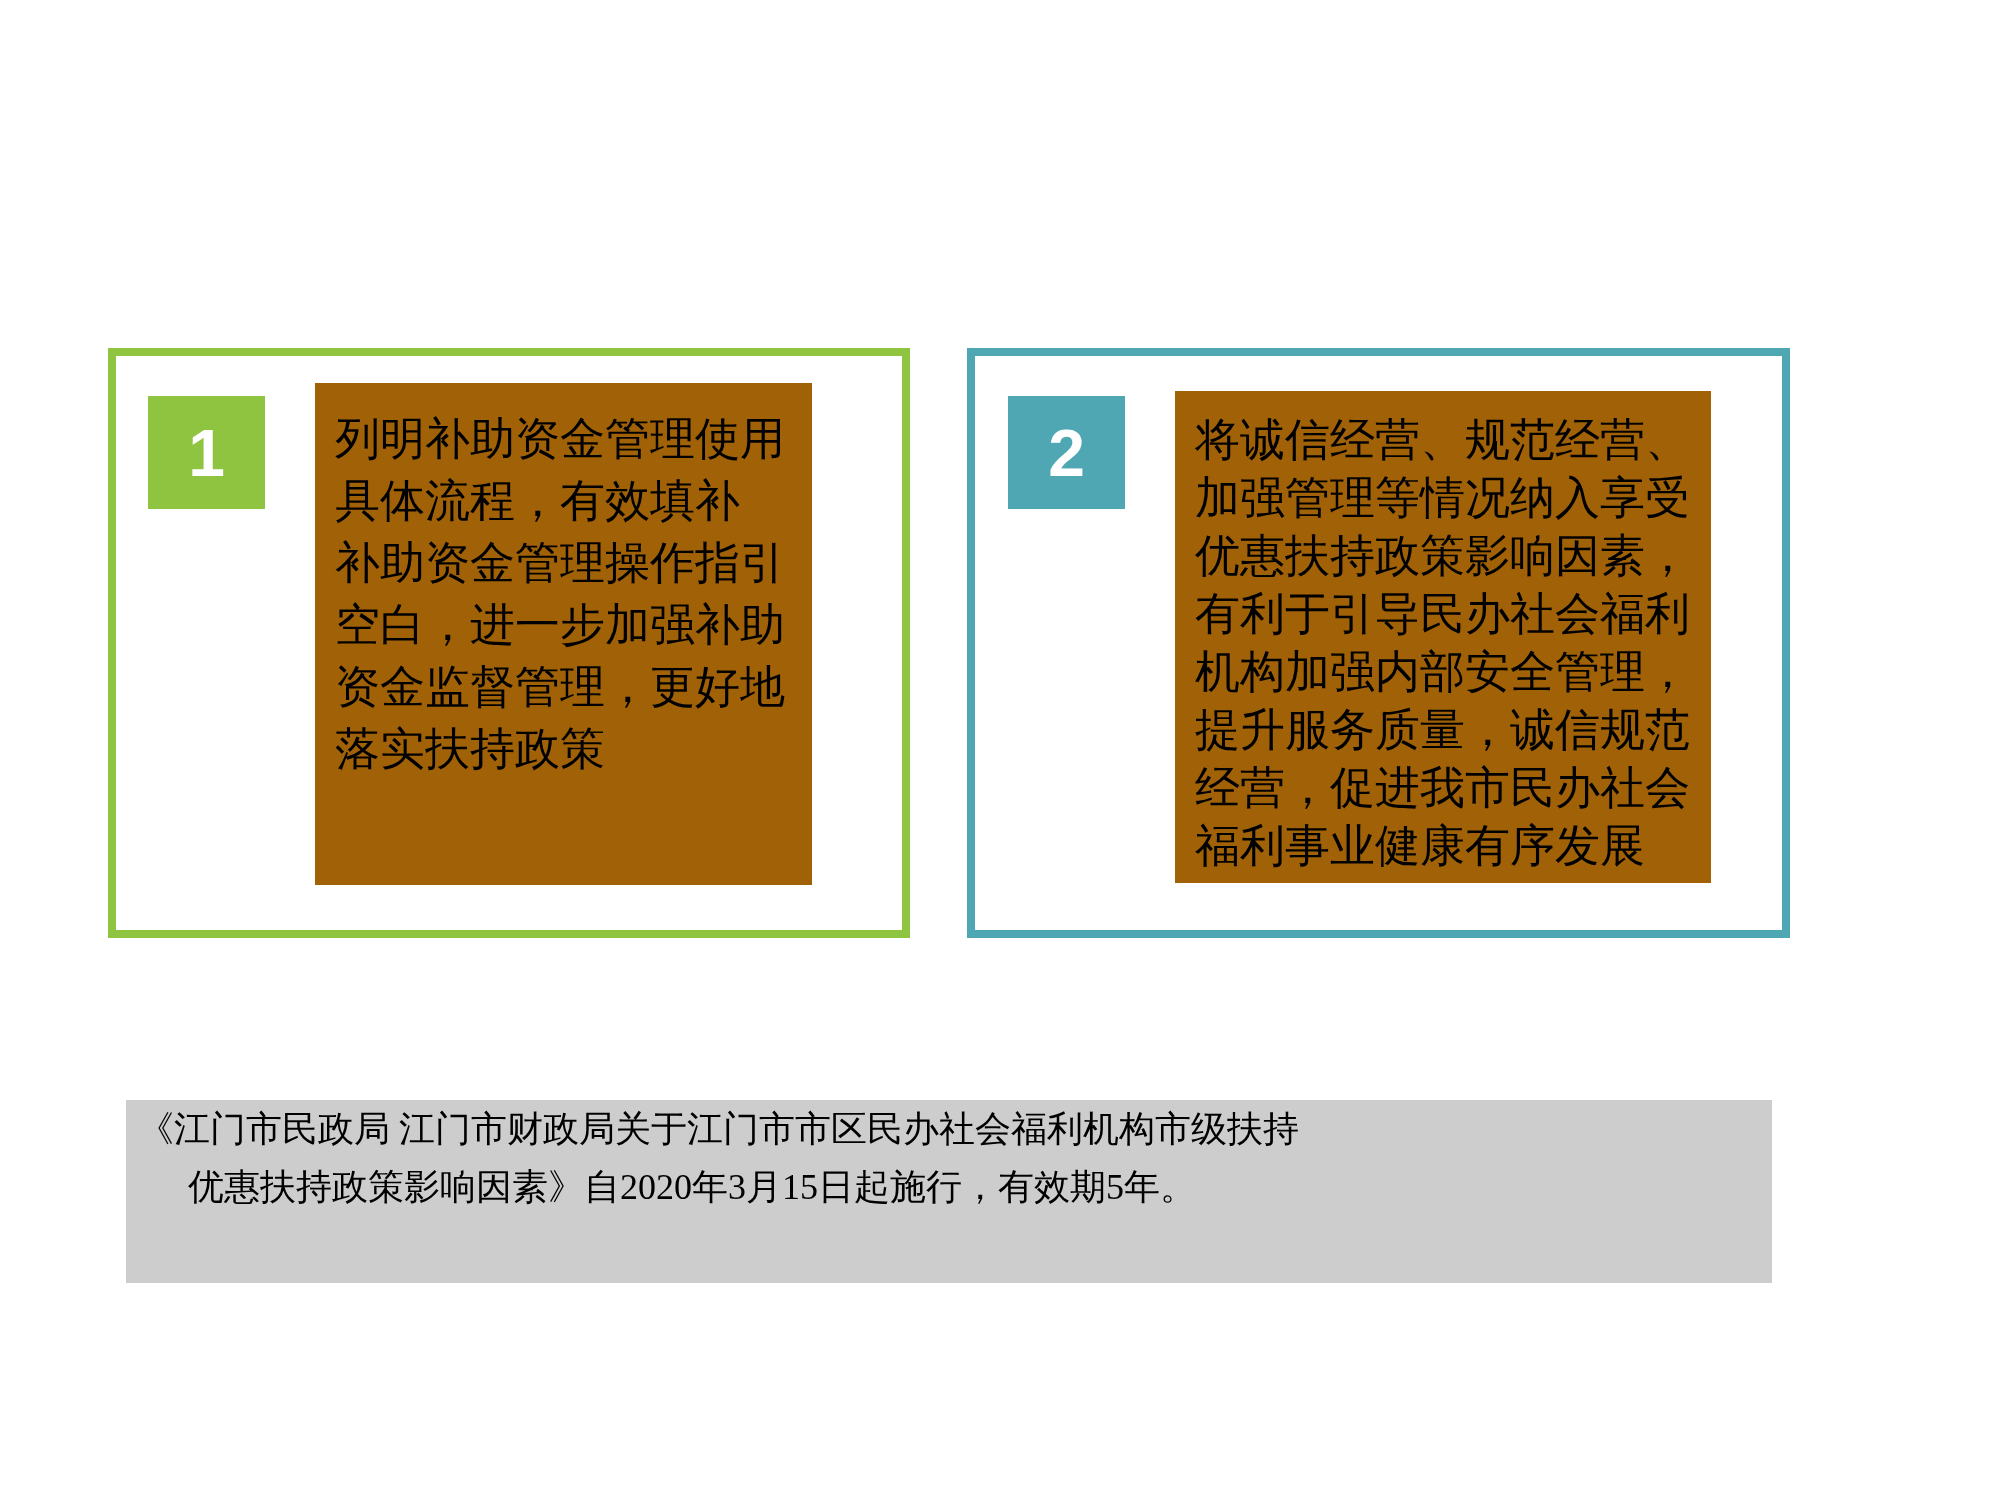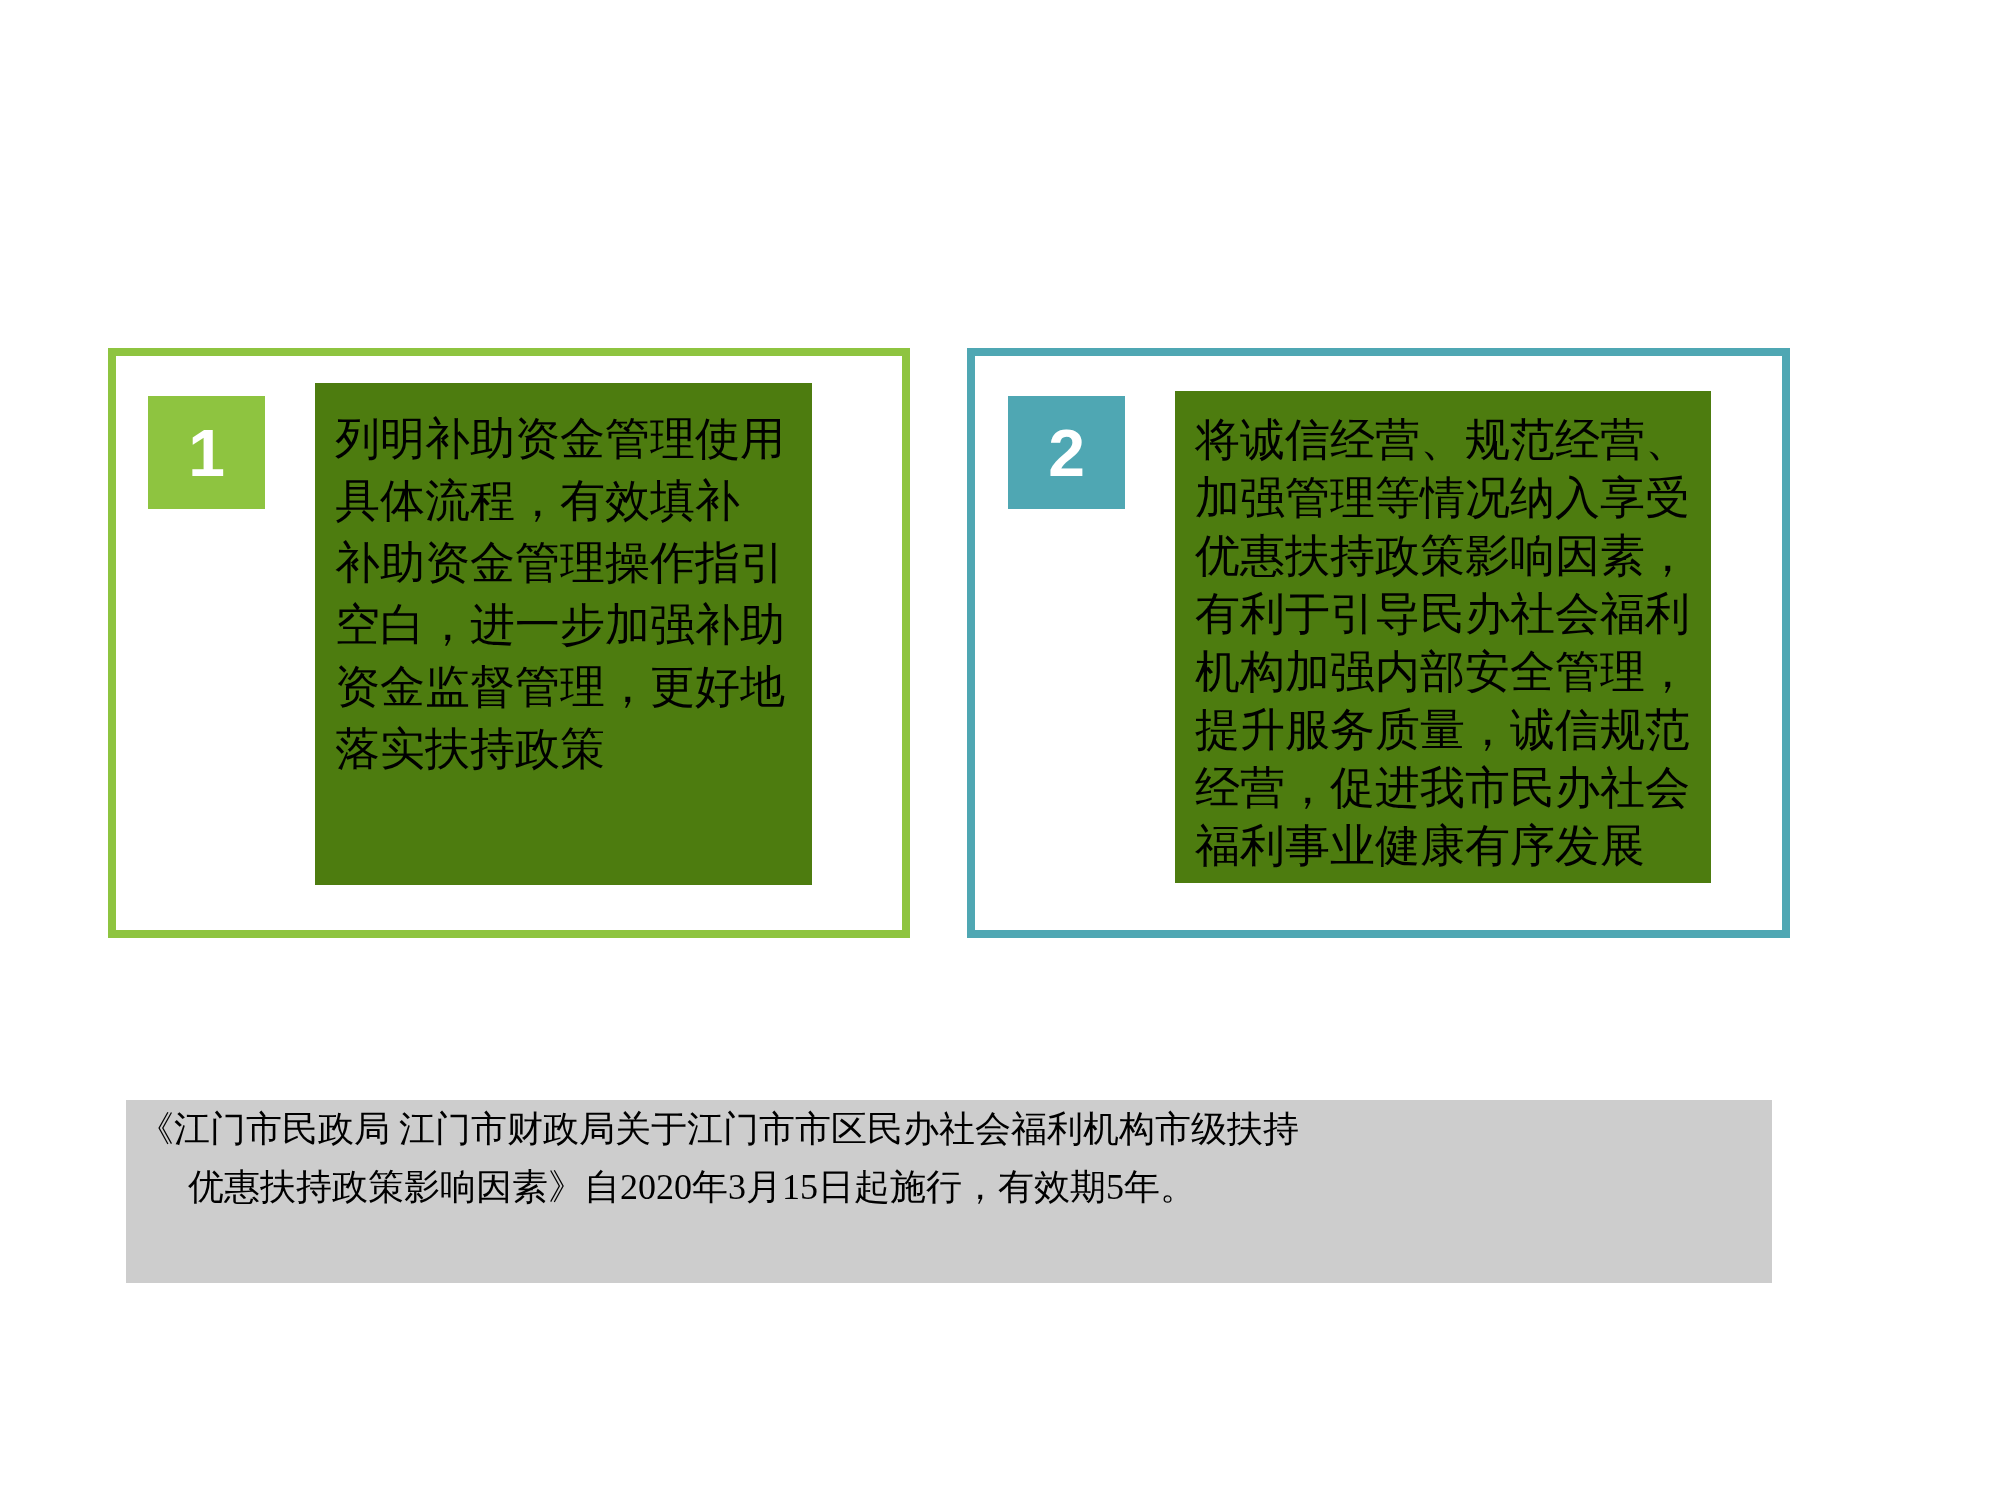--- a/index.html
+++ b/index.html
@@ -60,21 +60,21 @@
     top: 40px;
     background: #8EC440;
   }
   .box-2 .num-square {
     left: 33px;
     top: 40px;
     background: #4FA7B3;
   }
   .text-panel {
     position: absolute;
-    background: #4d7c0f;
+    background: #a16207;
     color: #000000;
     font-family: "Liberation Serif", serif;
     font-size: 45px;
     white-space: pre-line;
     box-sizing: border-box;
   }
   .box-1 .text-panel {
     left: 199px;
     top: 27px;
     width: 497px;

